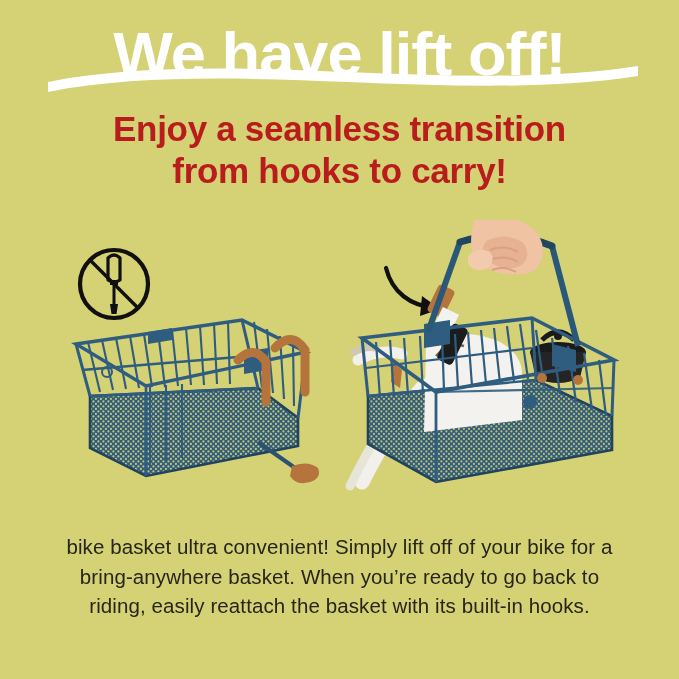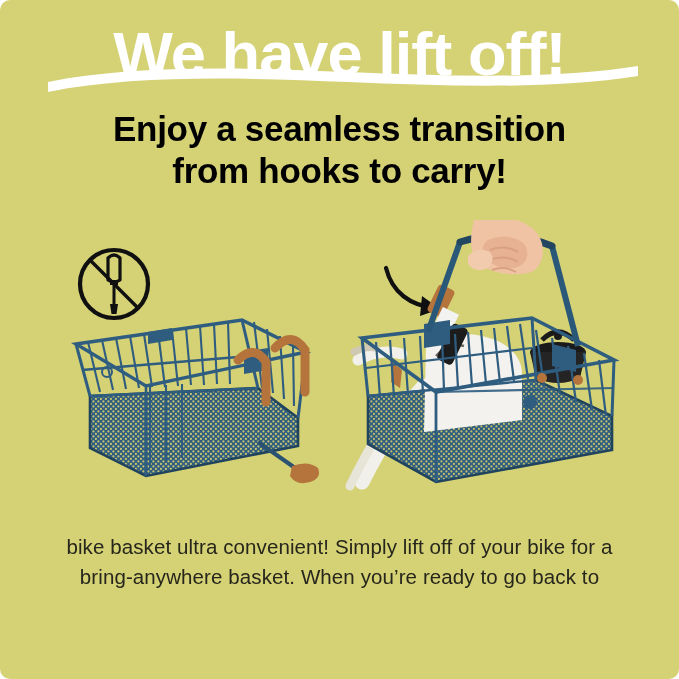--- a/index.html
+++ b/index.html
@@ -8,21 +8,20 @@
     padding: 0;
     background: #ffffff;
   }
   .page {
     position: relative;
     width: 679px;
     height: 679px;
     overflow: hidden;
     background: #d5d175;
     font-family: "Liberation Sans", sans-serif;
-    border-radius: 10px;
     -webkit-font-smoothing: antialiased;
   }
 
   
   .headline-wrap {
     position: absolute;
     left: 0; top: 22px;
     width: 679px;
     text-align: center;
   }
@@ -45,21 +44,21 @@
   }
 
   .subhead-wrap {
     position: absolute;
     left: 0; top: 108px;
     width: 679px;
     text-align: center;
   }
   .subhead-line {
     display: block;
-    color: #000000;
+    color: #b91c1c;
     font-family: "Liberation Sans Narrow", "Liberation Sans", sans-serif;
     font-weight: bold;
     font-size: 35px;
     line-height: 42px;
     letter-spacing: -0.3px;
     white-space: nowrap;
     text-align: center;
   }
 
   
@@ -299,15 +298,16 @@
         <path d="M150,40 q14,-6 28,2"></path>
         <path d="M152,50 q12,-5 24,2"></path>
       </g>
       <path d="M128,36 q10,-10 22,-4 q6,8 -2,16 q-12,6 -20,-4 Z" fill="#f2cbae"></path>
     </g>
   </svg>
 
   <div class="body-copy">
     <span class="body-line">bike basket ultra convenient! Simply lift off of your bike for a</span>
     <span class="body-line">bring-anywhere basket. When you’re ready to go back to</span>
+    <span class="body-line">riding, easily reattach the basket with its built-in hooks.</span>
   </div>
 
 </div>
 
 </body></html>

